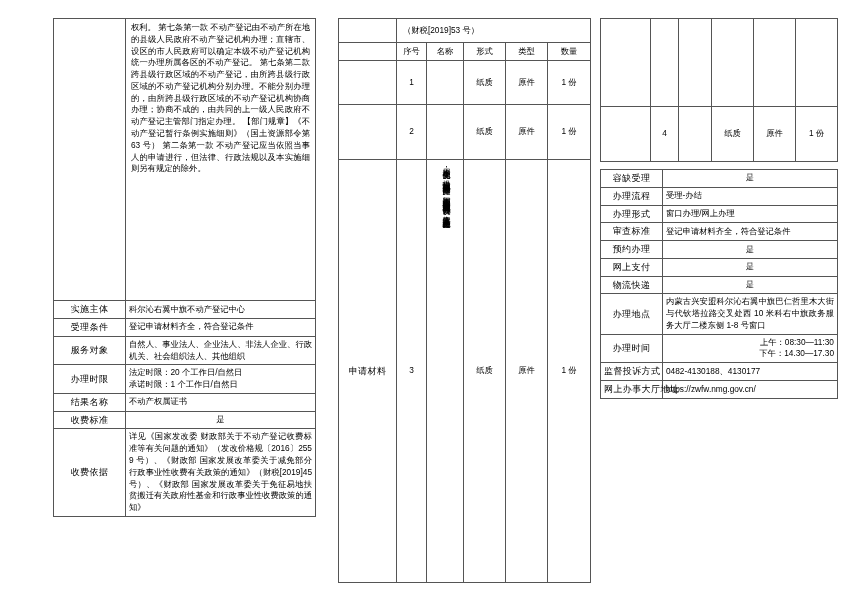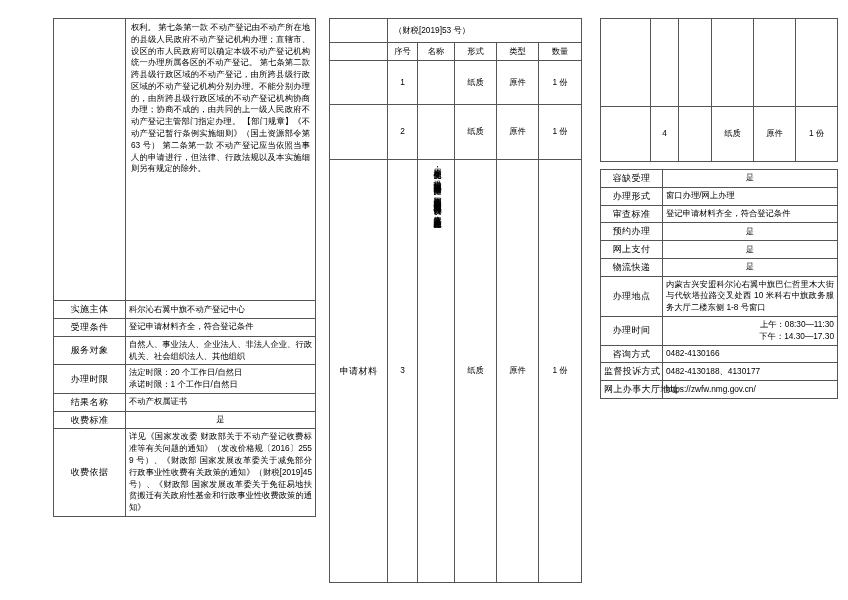--- a/index.html
+++ b/index.html
@@ -63,21 +63,21 @@
     display: flex;
     justify-content: center;
     align-items: flex-start;
     height: 100%;
     overflow: hidden;
   }
 
   
   .col { position: absolute; top: 18px; }
   #col-left   { left: 25px;  width: 262px; margin-left: 28px; }
-  #col-mid    { left: 313px; width: 252px; padding-left: 16px; }
+  #col-mid    { left: 322px; width: 252px; padding-left: 16px; }
   #col-right  { left: 600px; width: 237px; }
 
   .sub-tbl { margin: 0; }
   .center { text-align: center; }
 </style>
 </head>
 <body>
 
 <div class="page">
 
@@ -242,20 +242,24 @@
       <colgroup>
           <col style="width:62px">
           <col style="width:175px">
         </colgroup>
       <tbody id="right-rows">
           <tr>
             <td class="lbl">容缺受理</td>
             <td class="val center">是</td>
           </tr>
           <tr>
+            <td class="lbl">办理流程</td>
+            <td class="val just">受理-办结</td>
+          </tr>
+          <tr>
             <td class="lbl">办理形式</td>
             <td class="val just">窗口办理/网上办理</td>
           </tr>
           <tr>
             <td class="lbl">审查标准</td>
             <td class="val just">登记申请材料齐全，符合登记条件</td>
           </tr>
           <tr>
             <td class="lbl">预约办理</td>
             <td class="val center">是</td>
@@ -271,24 +275,20 @@
           <tr>
             <td class="lbl">办理地点</td>
             <td class="val just">内蒙古兴安盟科尔沁右翼中旗巴仁哲里木大街与代钦塔拉路交叉处西 10 米科右中旗政务服务大厅二楼东侧 1-8 号窗口</td>
           </tr>
           <tr>
             <td class="lbl">办理时间</td>
             <td class="val center" style="white-space: pre-line; text-align: right;">上午：08:30—11:30
 下午：14.30—17.30</td>
           </tr>
           <tr>
-            <td class="lbl">咨询方式</td>
-            <td class="val just">0482-4130166</td>
-          </tr>
-          <tr>
             <td class="lbl">监督投诉方式</td>
             <td class="val just">0482-4130188、4130177</td>
           </tr>
           <tr>
             <td class="lbl">网上办事大厅地址</td>
             <td class="val just">https://zwfw.nmg.gov.cn/</td>
           </tr>
         </tbody>
     </table>
   </div>

